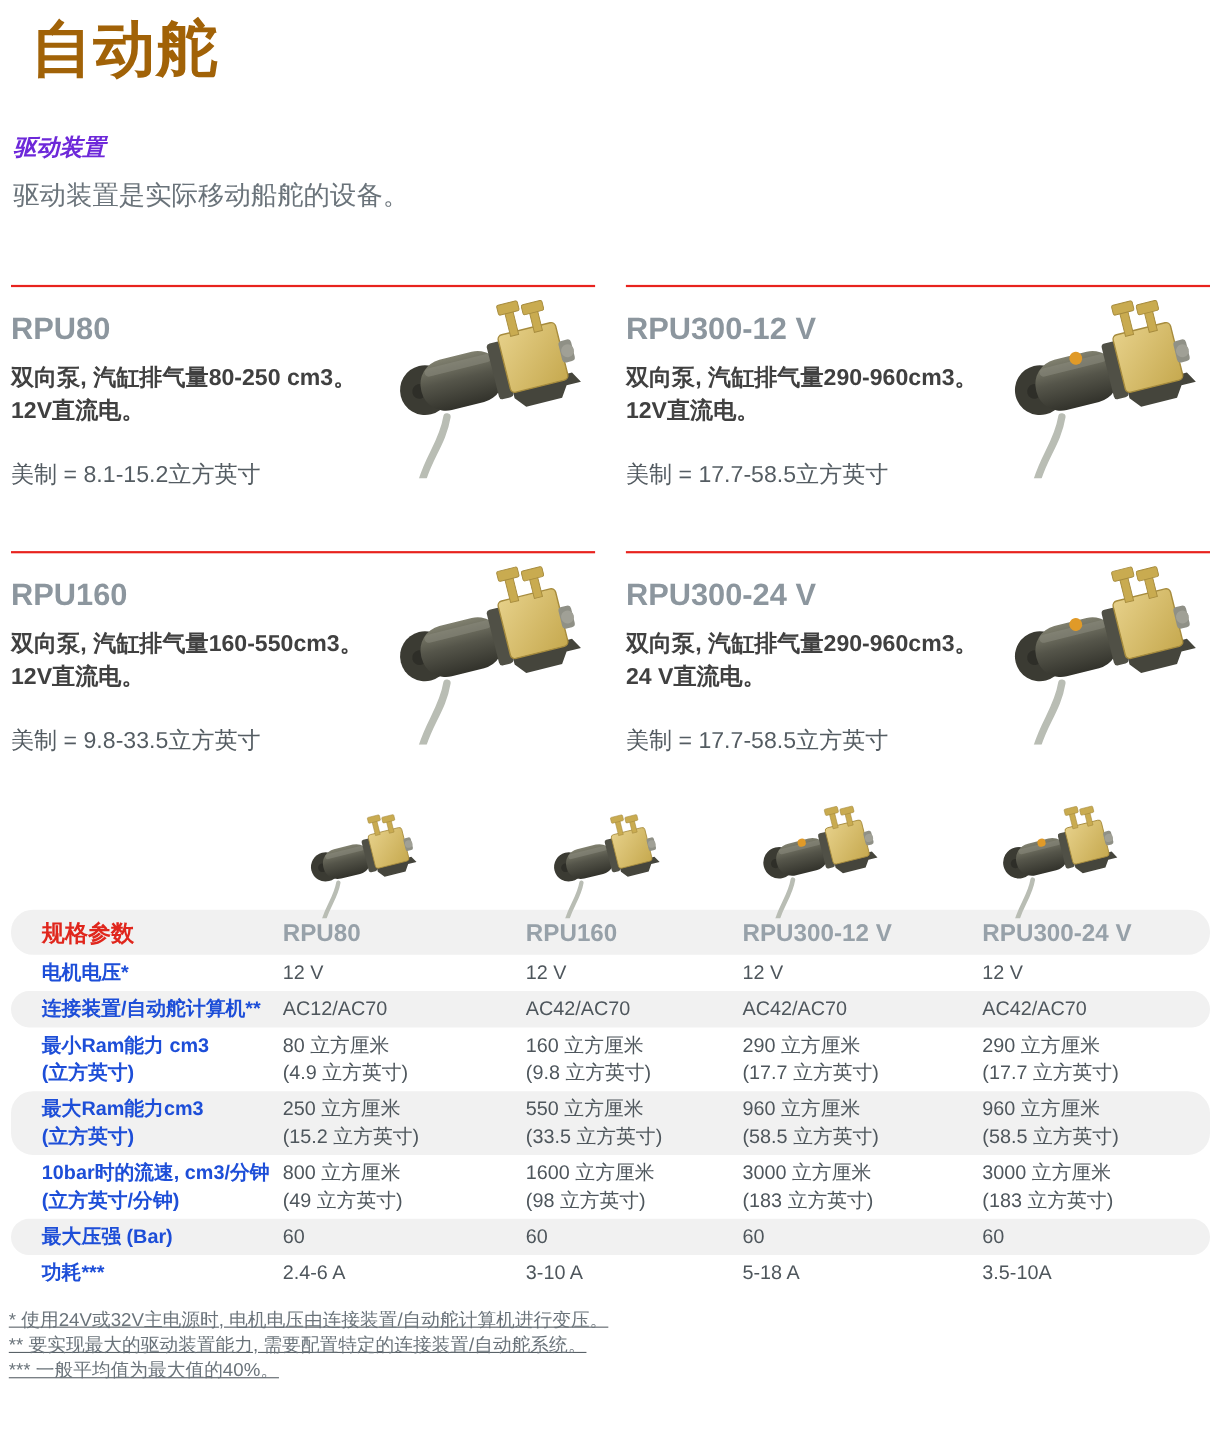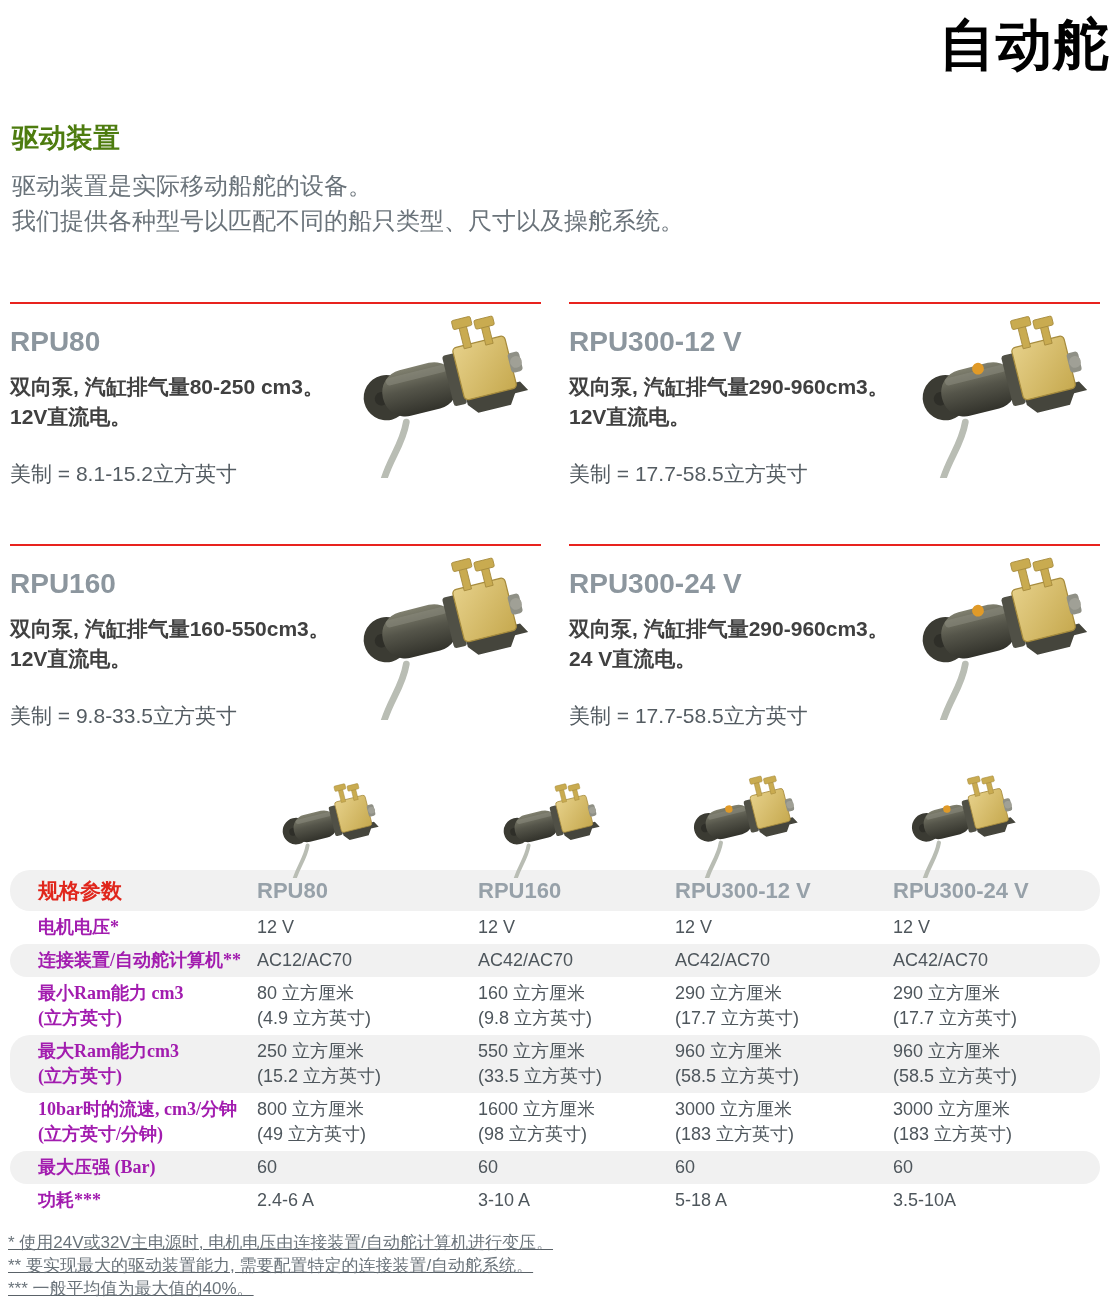--- a/index.html
+++ b/index.html
@@ -9,27 +9,27 @@
     background:#ffffff;
     font-family:"Liberation Sans","DejaVu Sans",sans-serif;
     color:#5a6268;
   }
   .page { padding:0; }
 
   
   .page-title {
     margin:16px 0 0 28px;
     font-size:56px; line-height:58px; font-weight:800;
-    color:#000000; letter-spacing:1px;text-align:right;
+    color:#a16207; letter-spacing:1px;
   }
 
   
   .intro { margin:46px 12px 0 12px; }
   .intro h2 {
-    margin:0 0 12px 0; font-size:27px; font-weight:700; color:#4d7c0f;
+    margin:0 0 12px 0; font-size:21px; font-weight:700; color:#6d28d9;font-style:italic;
   }
   .intro p { margin:0; font-size:24px; line-height:35px; color:#6a737a; }
 
   
   .products {
     display:grid; grid-template-columns:1fr 1fr;
     column-gap:28px; row-gap:56px;
     margin:64px 10px 0 10px;
   }
   .product-card {
@@ -62,21 +62,21 @@
   .thumb-cell { display:flex; align-items:flex-end; }
   .thumb-sm { width:112px; height:98px; margin-left:16px; margin-bottom:-8px; }
   .thumb-lg { width:130px; height:106px; margin-left:4px; margin-bottom:-8px; }
 
   .spec-table { width:100%; }
   .t-row:nth-child(odd) { background:#f1f1f1; }
   .t-row.header { align-items:center; height:41px; }
   .corner-label { color:#e0261c; font-weight:700; font-size:21px; }
   .col-header  { color:#97a1a9; font-weight:700; font-size:22px; }
   .row-label, .cell { padding:4px 8px 4px 0; font-size:18px; line-height:25px; }
-  .row-label { font-weight:700; color:#a21caf;font-family:Liberation Serif, serif; }
+  .row-label { font-weight:700; color:#1d4ed8; }
   .cell { color:#4e565c; }
 
   
   .footnotes { margin:14px 10px 0 8px;text-decoration:underline; }
   .footnotes p { margin:0; font-size:17px; line-height:23px; color:#6a737a; }
 
   .svg-defs { position:absolute; width:0; height:0; overflow:hidden; }
 </style>
 </head>
 <body>
@@ -124,21 +124,20 @@
   </defs>
 </svg>
 
 <div class="page">
 
   <h1 class="page-title">自动舵</h1>
 
   <section class="intro">
     <h2>驱动装置</h2>
     <p>驱动装置是实际移动船舵的设备。</p>
-    <p>我们提供各种型号以匹配不同的船只类型、尺寸以及操舵系统。</p>
   </section>
 
   <section class="products">
 
     <article class="product-card">
       <h3>RPU80</h3>
       <p class="product-desc">
         <span>双向泵, 汽缸排气量80-250 cm3。</span><br>
         <span>12V直流电。</span>
       </p>

